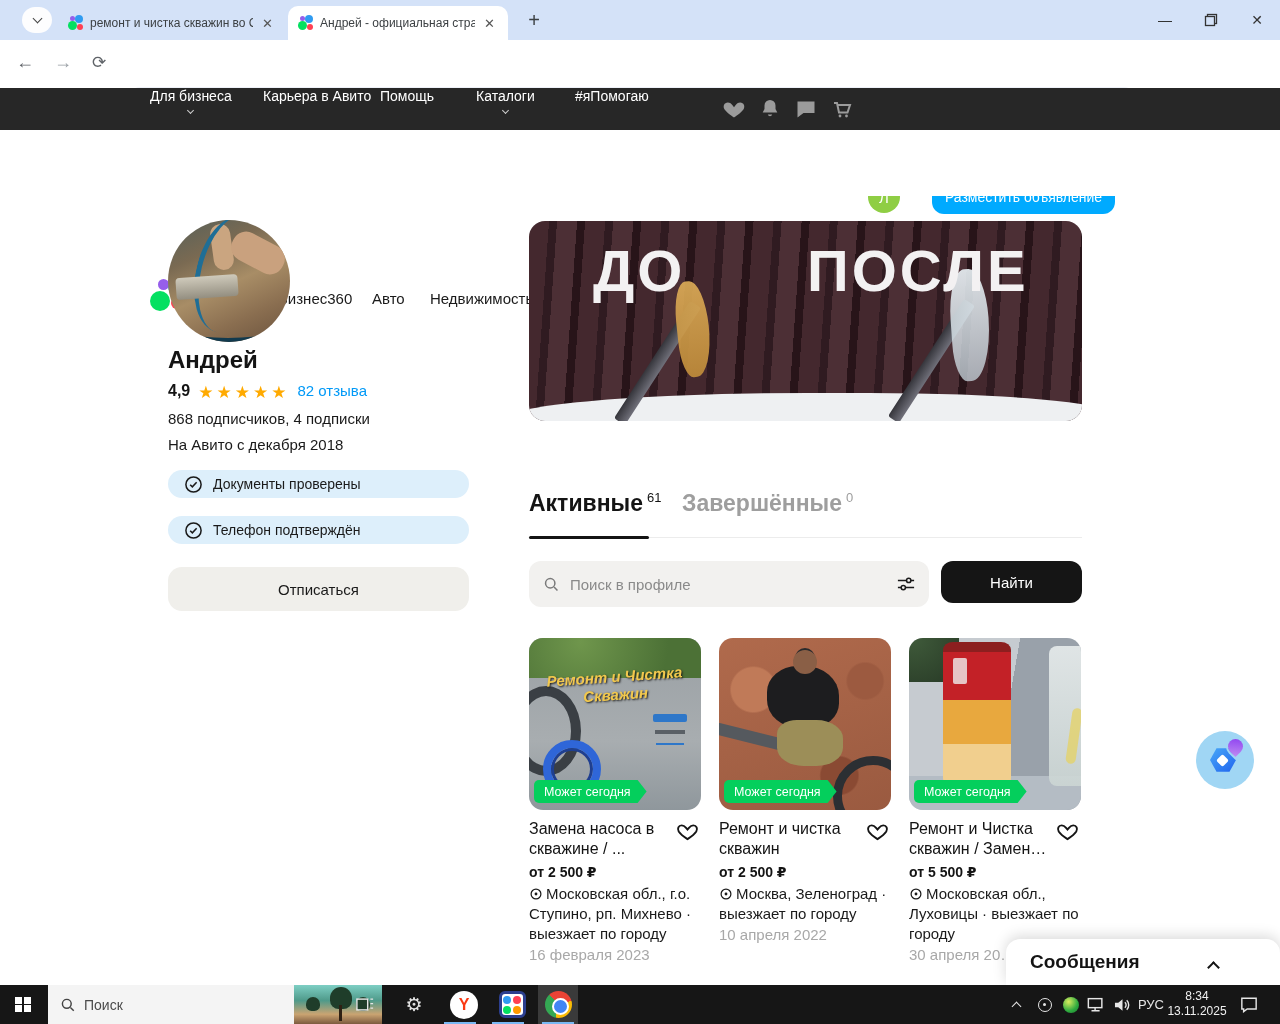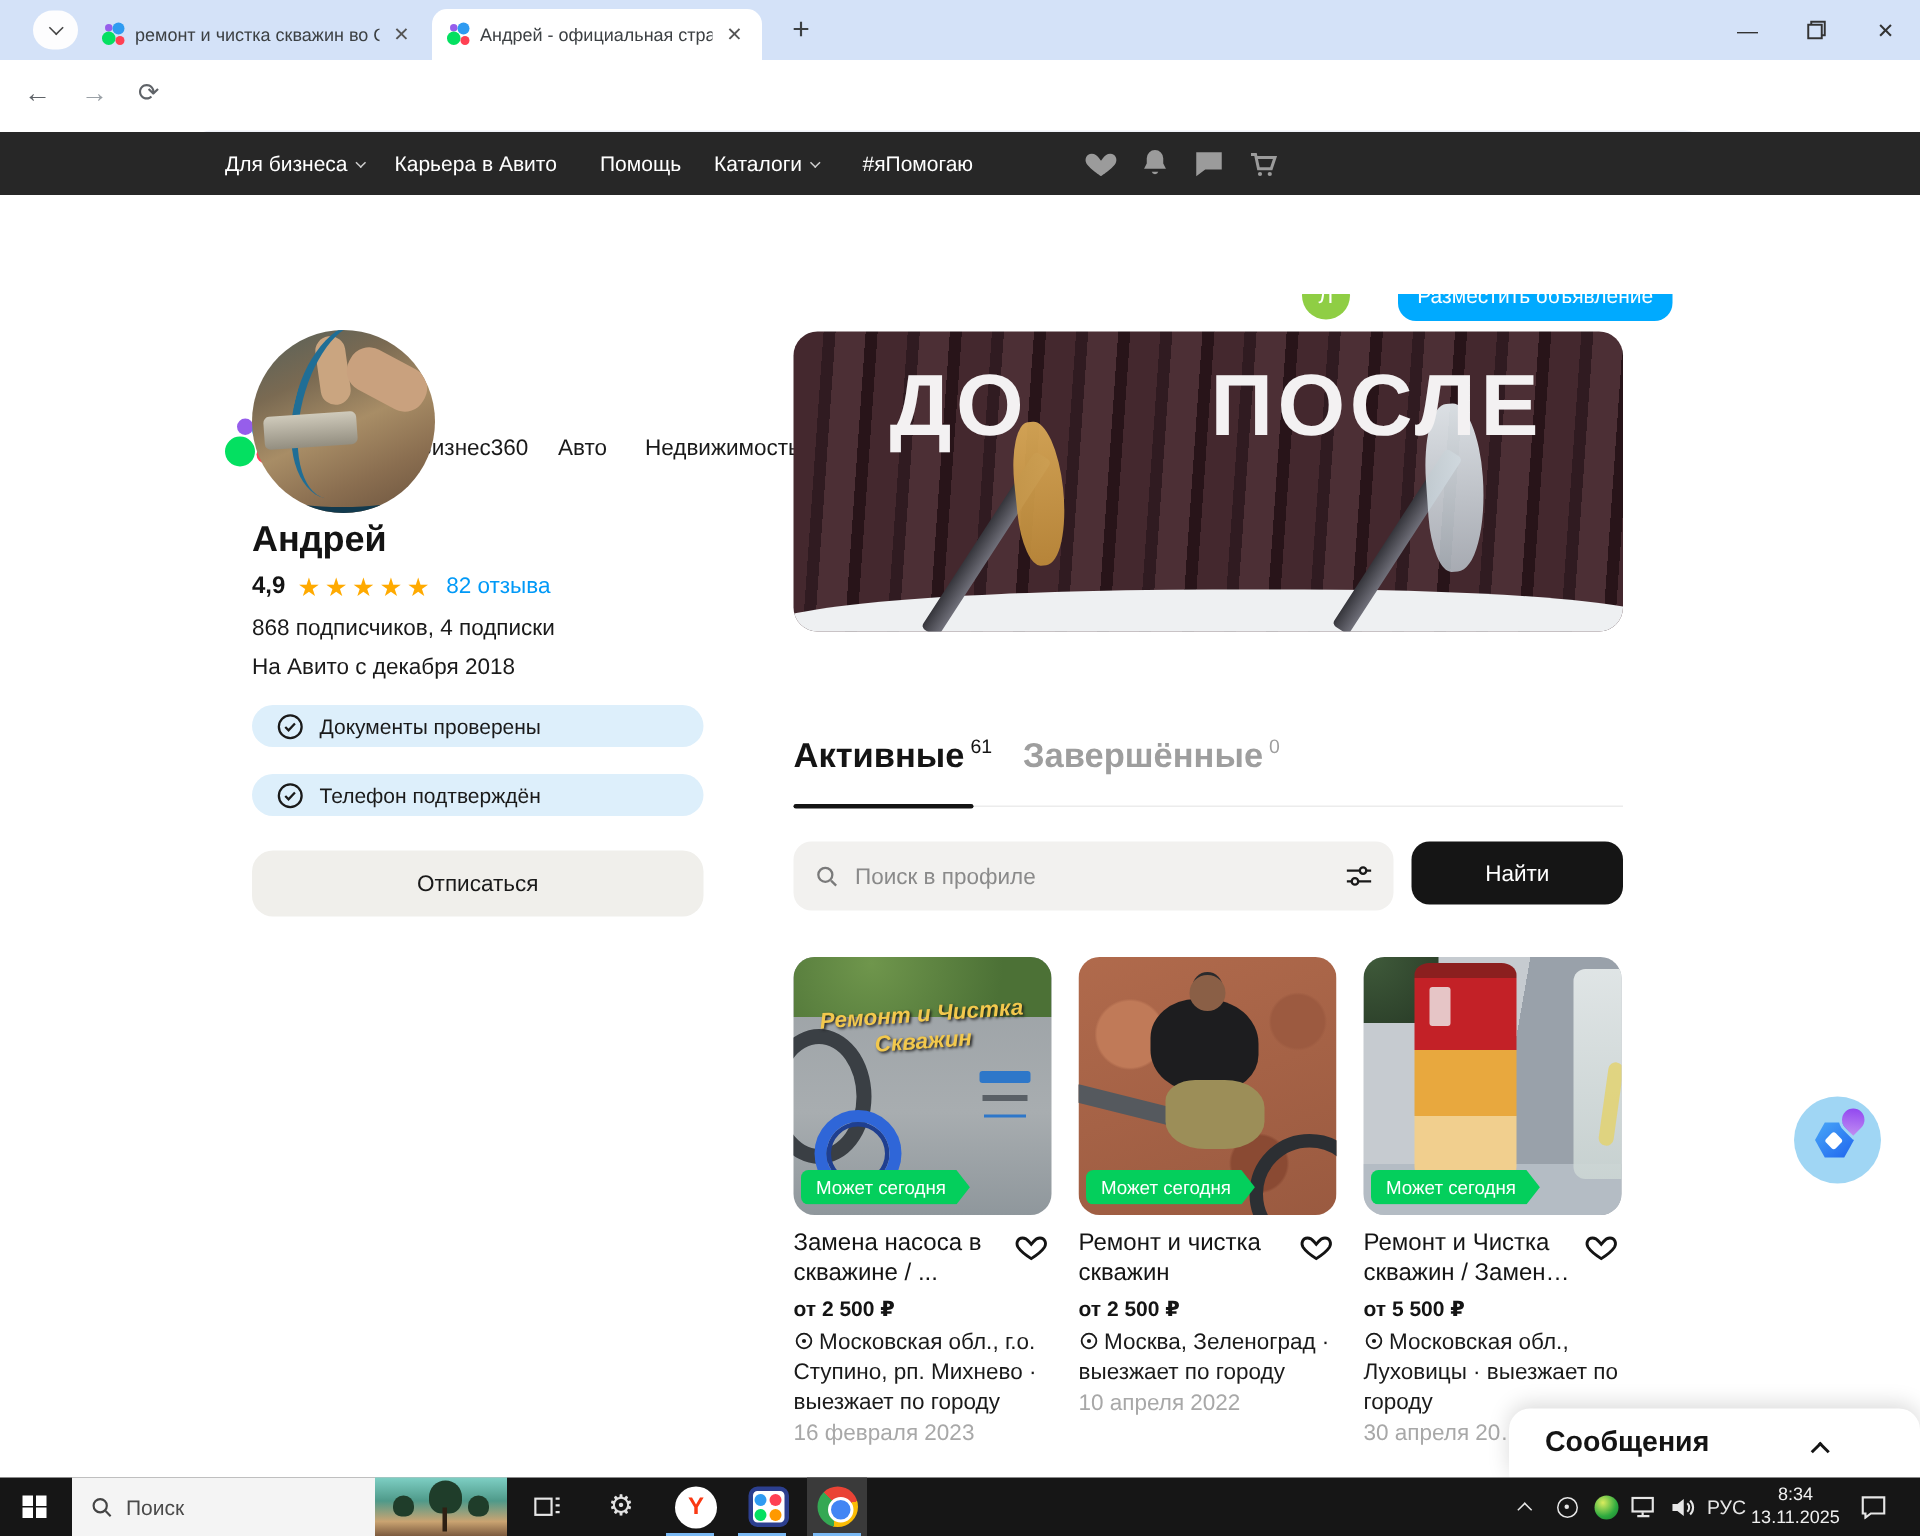--- a/index.html
+++ b/index.html
@@ -33,21 +33,21 @@
   .urltext { font-size:14px; color:#3c4043; white-space:nowrap; overflow:hidden; flex:1; margin-left:10px; }
   .sliders-mini { display:inline-flex; flex-direction:column; gap:3px; }
   .sliders-mini i { display:block; width:13px; height:1.6px; background:#5f6368; position:relative; }
   .sliders-mini i::after { content:""; position:absolute; width:4px; height:4px; border-radius:50%; background:#5f6368; top:-1.2px; }
   .sliders-mini i.a::after { left:2px; } .sliders-mini i.b::after { right:2px; }
   .tool-ic { position:absolute; top:52px; color:#5f6368; }
   .vdiv { position:absolute; left:1196px; top:52px; width:1px; height:22px; background:#c6d4ea; }
 
   
   .avitobar { position:absolute; left:0; top:88px; width:1280px; height:42px; background:#272727; color:#fff; }
-  .avitobar .navitem { position:absolute; top:0; height:42px; display:flex; align-items:center; font-size:14px; gap:6px; }
+  .avitobar .navitem { position:absolute; top:0; height:42px; display:flex; align-items:center; font-size:14px; gap:6px;flex-direction:column; }
   .avitobar .chev { border-color:#cfcfcf; width:5px; height:5px; margin-top:-2px; }
   .barico { position:absolute; top:9px; width:24px; height:24px; }
   .avatar-l { position:absolute; left:868px; top:93px; width:32px; height:32px; border-radius:50%; background:#8fce44; color:#fff; font-size:15px; display:flex; align-items:center; justify-content:center; }
   .postbtn { position:absolute; left:932px; top:92px; width:183px; height:34px; background:#00aaff; border-radius:12px; color:#fff; font-size:14px; display:flex; align-items:center; justify-content:center; border:none; }
 
   
   .sitenav { position:absolute; left:0; top:130px; width:1280px; height:66px; background:#fff; }
   .logo { position:absolute; left:150px; top:148px; display:flex; align-items:center; }
   .logodots { position:relative; width:38px; height:38px; }
   .logodots i { position:absolute; border-radius:50%; }
@@ -134,21 +134,21 @@
   .aibtn .hex { position:absolute; left:14px; top:16px; width:26px; height:26px; background:linear-gradient(140deg,#49a9f8,#1f63ee); clip-path:polygon(25% 5%,75% 5%,100% 50%,75% 95%,25% 95%,0 50%); }
   .aibtn .spark { position:absolute; left:22px; top:25px; width:9px; height:9px; background:#fff; transform:rotate(45deg); border-radius:2px; }
   .aibtn .drop { position:absolute; left:32px; top:8px; width:15px; height:15px; background:linear-gradient(140deg,#c08cf2,#8a3df0); border-radius:0 50% 50% 50%; transform:rotate(-135deg); box-shadow:0 0 0 2px #a0d6f4; }
   .scrollarrow { position:absolute; left:1252px; top:970px; width:0; height:0; border-left:6px solid transparent; border-right:6px solid transparent; border-top:7px solid #9a9a9a; }
 
   
   .taskbar { position:absolute; left:0; top:985px; width:1280px; height:39px; background:#161616; }
   .startbtn { position:absolute; left:0; top:0; width:46px; height:39px; display:flex; align-items:center; justify-content:center; }
   .winlogo { display:grid; grid-template-columns:7px 7px; grid-template-rows:7px 7px; gap:1.5px; }
   .winlogo i { background:#fff; }
-  .tsearch { position:absolute; left:48px; top:0; width:290px; height:39px; background:#f4f4f4; display:flex; align-items:center; }
+  .tsearch { position:absolute; left:48px; top:0; width:334px; height:39px; background:#f4f4f4; display:flex; align-items:center; }
   .tsearch .stext { font-size:14px; color:#4a4a4a; margin-left:8px; }
   .trees { position:absolute; right:0; top:0; width:88px; height:39px; background:linear-gradient(180deg,#7ecfc4 0%,#58a austin,#4f9a8a 40%,#caa472 75%,#7c5a3e 100%); overflow:hidden; }
   .trees { background:linear-gradient(180deg,#7ecfc4 0%,#4f9a8a 40%,#caa472 75%,#7c5a3e 100%); }
   .trees i { position:absolute; background:#1f3d2a; border-radius:50% 50% 40% 40%; }
   .trees .t1 { left:36px; top:2px; width:22px; height:22px; }
   .trees .t2 { left:12px; top:12px; width:14px; height:14px; }
   .trees .t3 { left:62px; top:12px; width:14px; height:14px; }
   .trees .tr1 { left:45px; top:20px; width:3px; height:16px; background:#2e2013; border-radius:0; }
   .taskico { position:absolute; top:0; width:40px; height:39px; display:flex; align-items:center; justify-content:center; }
   .underline-run { position:absolute; top:36.5px; height:2.5px; width:32px; background:#79b8f3; }
@@ -237,21 +237,21 @@
   </div>
 
   <div class="avitobar">
     <div class="navitem" style="left:150px;">
         <span>Для бизнеса</span>
         <span class="chev"></span>
       </div>
     <div class="navitem" style="left:263px;">
         <span>Карьера в Авито</span>
       </div>
-    <div class="navitem" style="left:400px;">
+    <div class="navitem" style="left:380px;">
         <span>Помощь</span>
       </div>
     <div class="navitem" style="left:476px;">
         <span>Каталоги</span>
         <span class="chev"></span>
       </div>
     <div class="navitem" style="left:575px;">
         <span>#яПомогаю</span>
       </div>
     <div class="barico" style="left:722px;">

